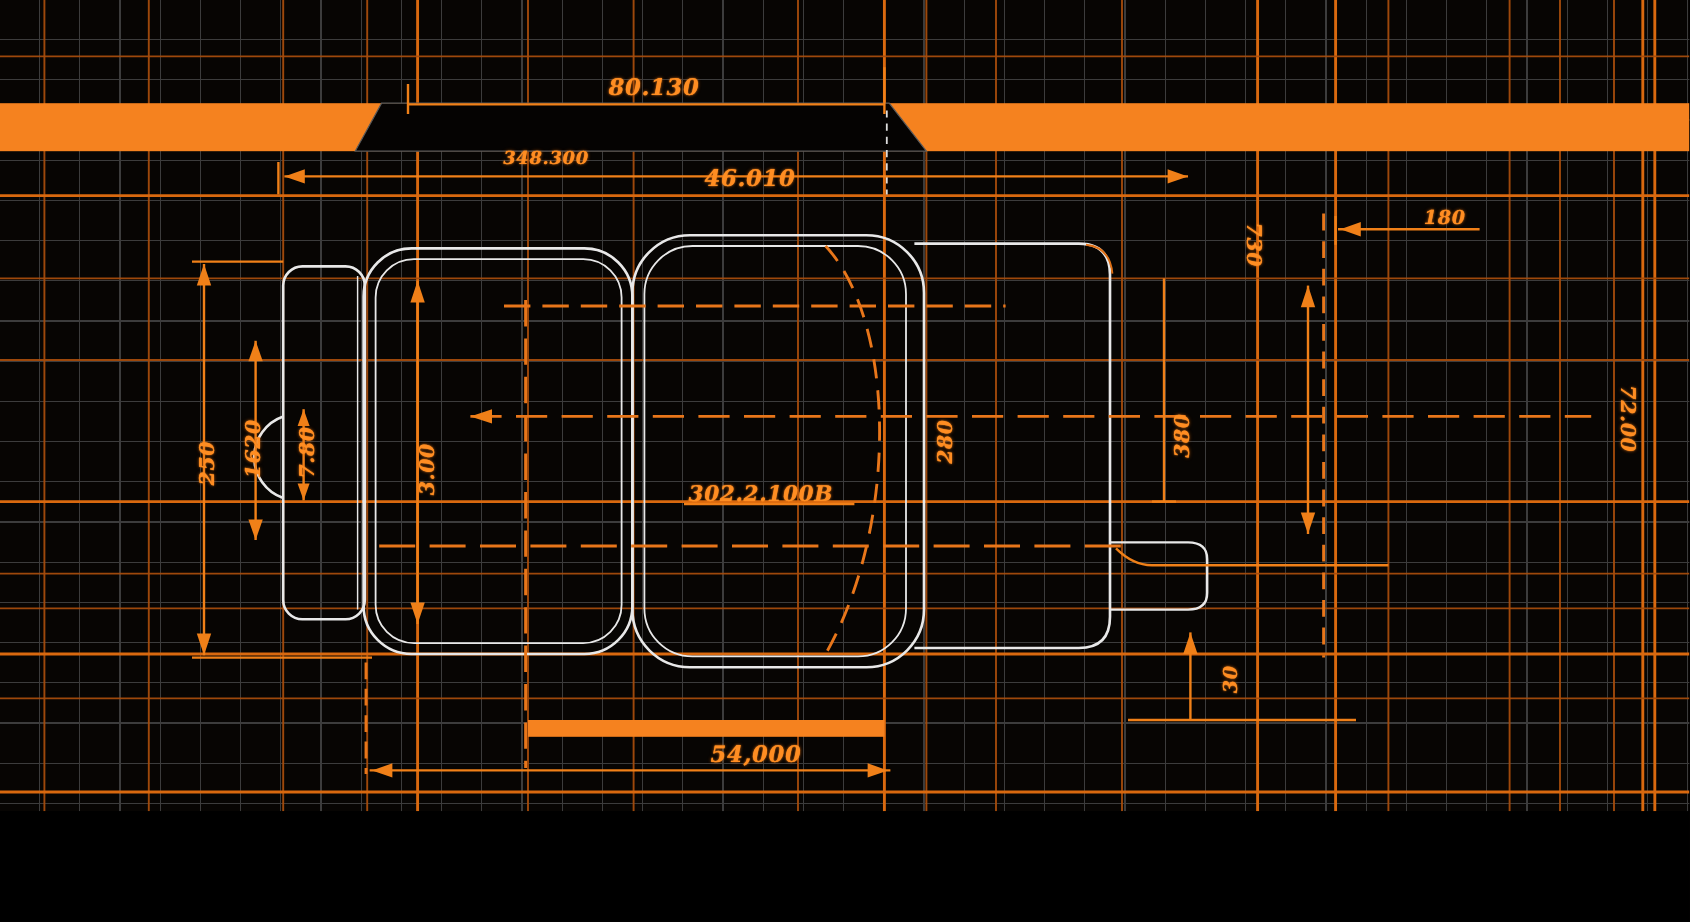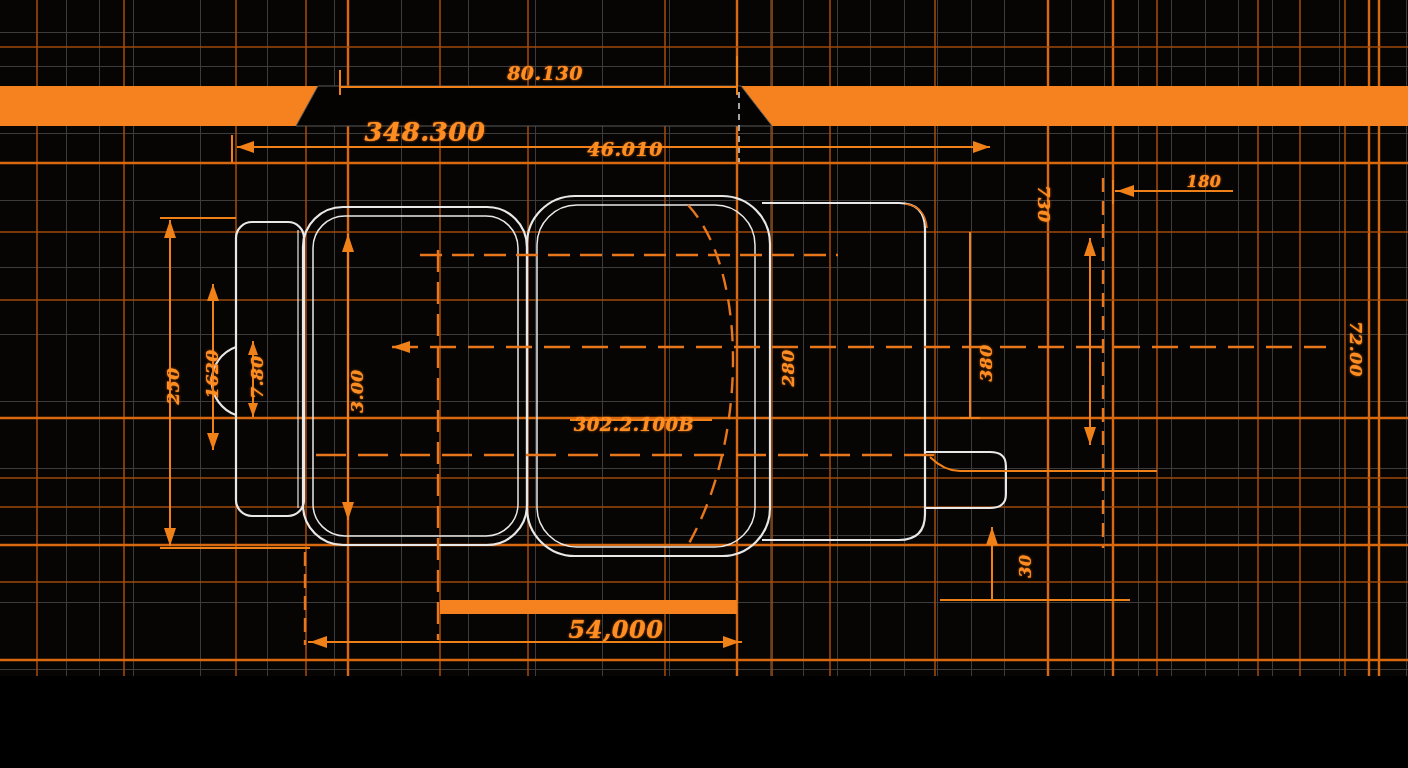--- a/index.html
+++ b/index.html
@@ -140,28 +140,28 @@
       <polygon points="348,234 342,252 354,252"></polygon>
       <polygon points="348,520 342,502 354,502"></polygon>
       <polygon points="992,527 986,545 998,545"></polygon>
       <polygon points="392,347 410,341 410,353"></polygon>
       <polygon points="310,642 327,636 327,648"></polygon>
       <polygon points="740,642 723,636 723,648"></polygon>
     </g>
   </svg>
 
   <div class="dim-label" style="left:545px;top:73px;font-size:19px">80.130</div>
-  <div class="dim-label" style="left:425px;top:132px;font-size:26px">348.300</div>
+  <div class="dim-label" style="left:455px;top:132px;font-size:15px">348.300</div>
   <div class="dim-label" style="left:625px;top:149px;font-size:19px">46.010</div>
   <div class="dim-label" style="left:1204px;top:181px;font-size:16px">180</div>
   <div class="dim-label rot-cw" style="left:1044px;top:204px;font-size:17px">730</div>
   <div class="dim-label rot-ccw" style="left:986px;top:363px;font-size:17px">380</div>
   <div class="dim-label rot-ccw" style="left:788px;top:368px;font-size:17px">280</div>
   <div class="dim-label rot-cw" style="left:1356px;top:349px;font-size:17px">72.00</div>
   <div class="dim-label rot-ccw" style="left:173px;top:386px;font-size:17px">250</div>
   <div class="dim-label rot-ccw" style="left:212px;top:374px;font-size:17px">1620</div>
   <div class="dim-label rot-ccw" style="left:257px;top:377px;font-size:17px">7.80</div>
   <div class="dim-label rot-ccw" style="left:357px;top:391px;font-size:17px">3.00</div>
-  <div class="dim-label" style="left:634px;top:424px;font-size:18px">302.2.100B</div>
-  <div class="dim-label" style="left:616px;top:629px;font-size:24px">54,000</div>
+  <div class="dim-label" style="left:634px;top:412px;font-size:18px">302.2.100B</div>
+  <div class="dim-label" style="left:630px;top:629px;font-size:19px">54,000</div>
   <div class="dim-label rot-ccw" style="left:1025px;top:566px;font-size:16px">30</div>
 
 </div>
 
 </body></html>

